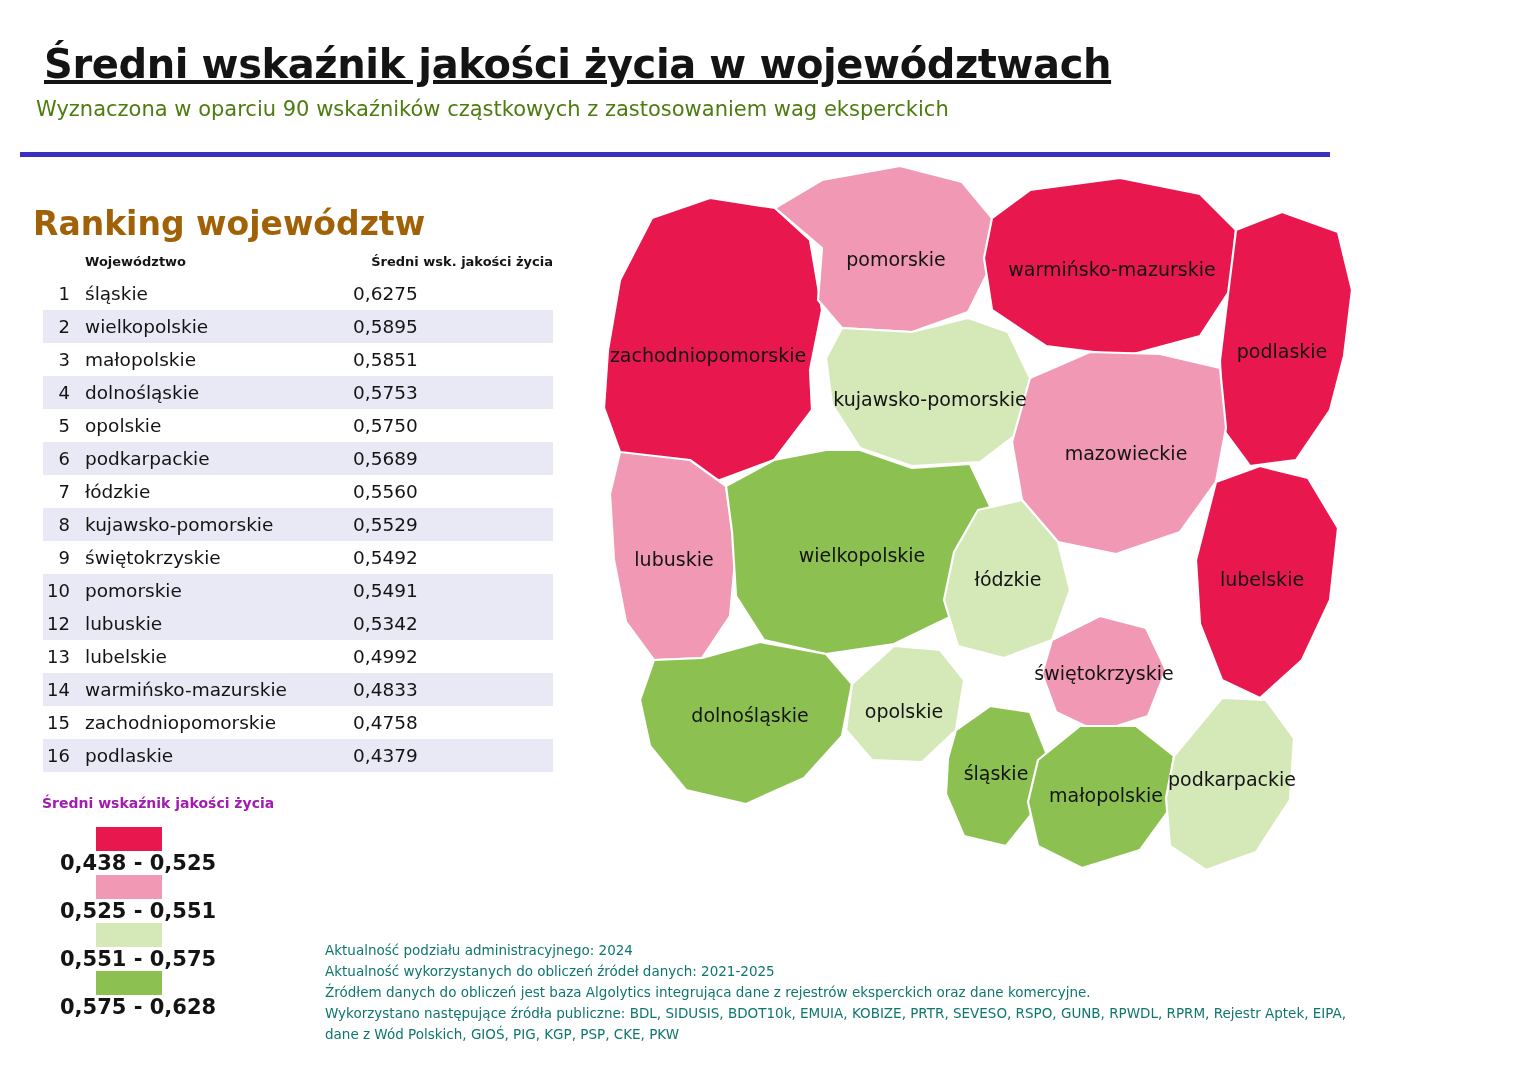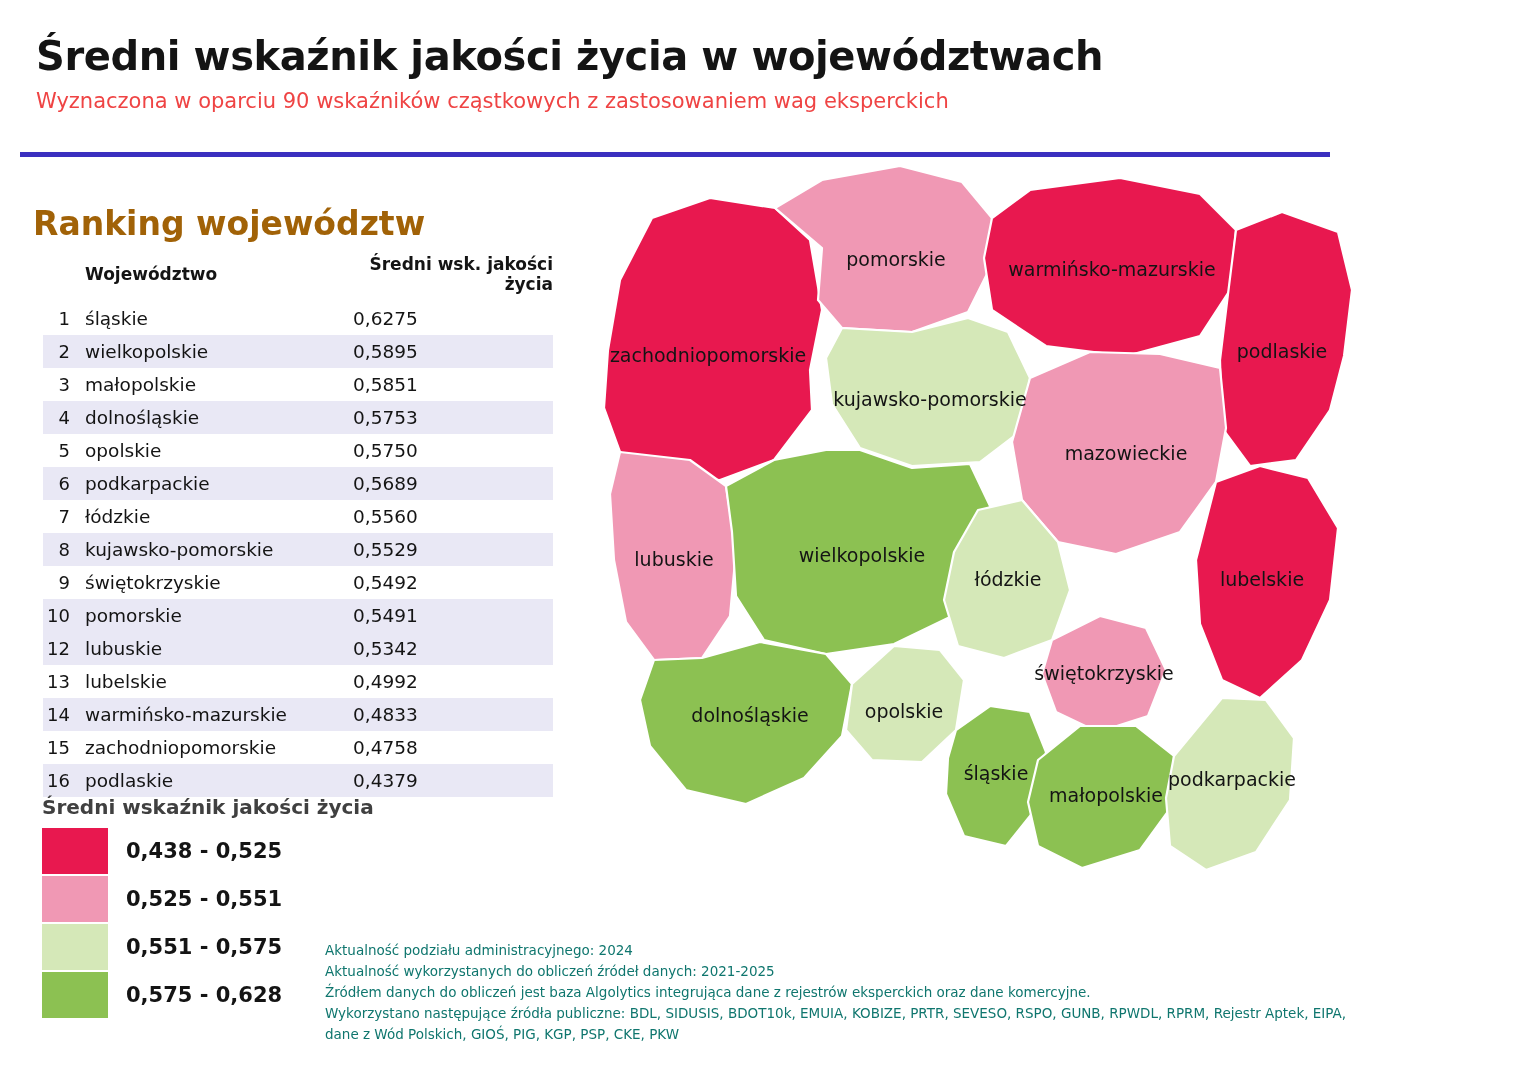--- a/index.html
+++ b/index.html
@@ -22,25 +22,26 @@
     left: 36px;
     top: 34px;
     width: 1300px;
   }
   #title {
     font-size: 40px;
     font-weight: bold;
     letter-spacing: -0.4px;
     color: #141414;
     line-height: 1.12;
-    margin: 0;
+    margin: 8px;
+    text-decoration: underline;
   }
   #subtitle {
     font-size: 21px;
-    color: #ef4444;
+    color: #4d7c0f;
     margin-top: 10px;
     line-height: 1.2;
   }
   #rule {
     position: absolute;
     left: 20px;
     top: 152px;
     width: 1310px;
     height: 5px;
     background: #3b2fbf;
@@ -57,21 +58,21 @@
   }
   #ranking-table {
     position: absolute;
     left: 43px;
     top: 252px;
     width: 510px;
     border-collapse: collapse;
     font-size: 18.5px;
   }
   #ranking-table th {
-    font-size: 17px;
+    font-size: 13px;
     font-weight: bold;
     text-align: left;
     padding: 2px 0 8px 0;
     color: #141414;
   }
   #ranking-table th.c-rank { width: 34px; }
   #ranking-table th.c-name { padding-left: 8px; }
   #ranking-table th.c-val  { text-align: right; width: 200px; margin-top: 15px; }
   #ranking-table td {
     padding: 4px 0;
@@ -85,33 +86,34 @@
   }
   #ranking-table td.c-name { padding-left: 8px; }
   #ranking-table td.c-val  { text-align: left; }
   #ranking-table tr.alt td { background: #e9e8f5; }
 
   
   #legend-title {
     position: absolute;
     left: 42px;
     top: 795px;
-    font-size: 20px;
-    font-weight: bold;
-    color: #404040;
+    font-size: 14px;
+    font-weight: bold;
+    color: #a21caf;
   }
   #legend {
     position: absolute;
     left: 42px;
     top: 827px;
   }
   .legend-row {
     display: flex;
     align-items: center;
     height: 48px;
+    flex-direction: column;
   }
   .legend-swatch {
     width: 66px;
     height: 46px;
   }
   .legend-label {
     margin-left: 18px;
     font-size: 21px;
     font-weight: bold;
     color: #141414;

